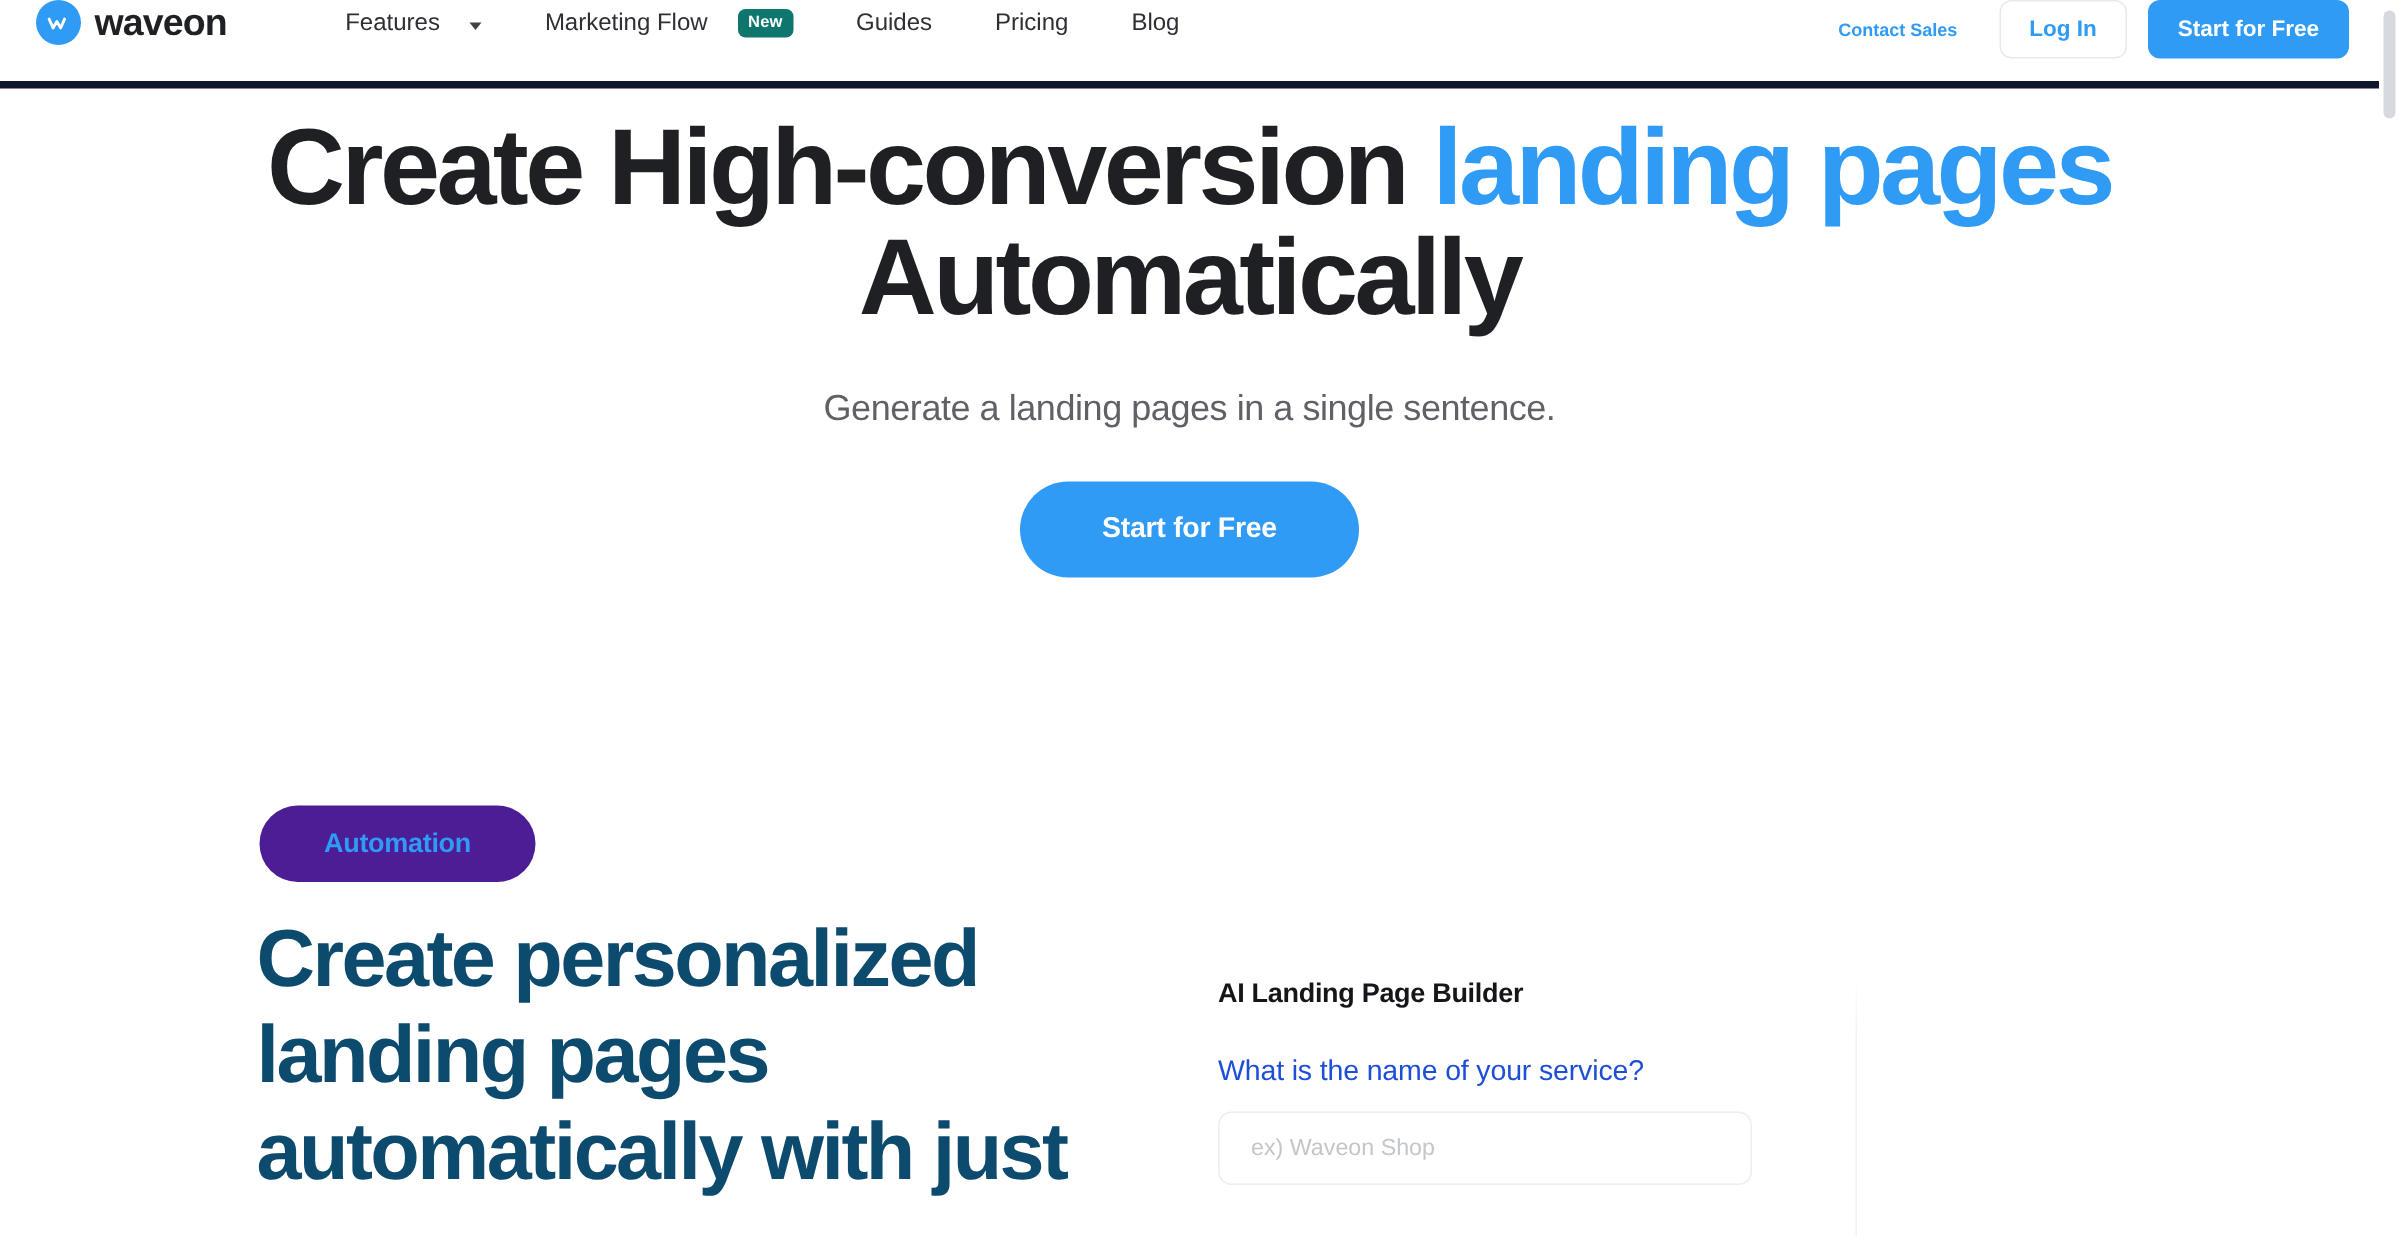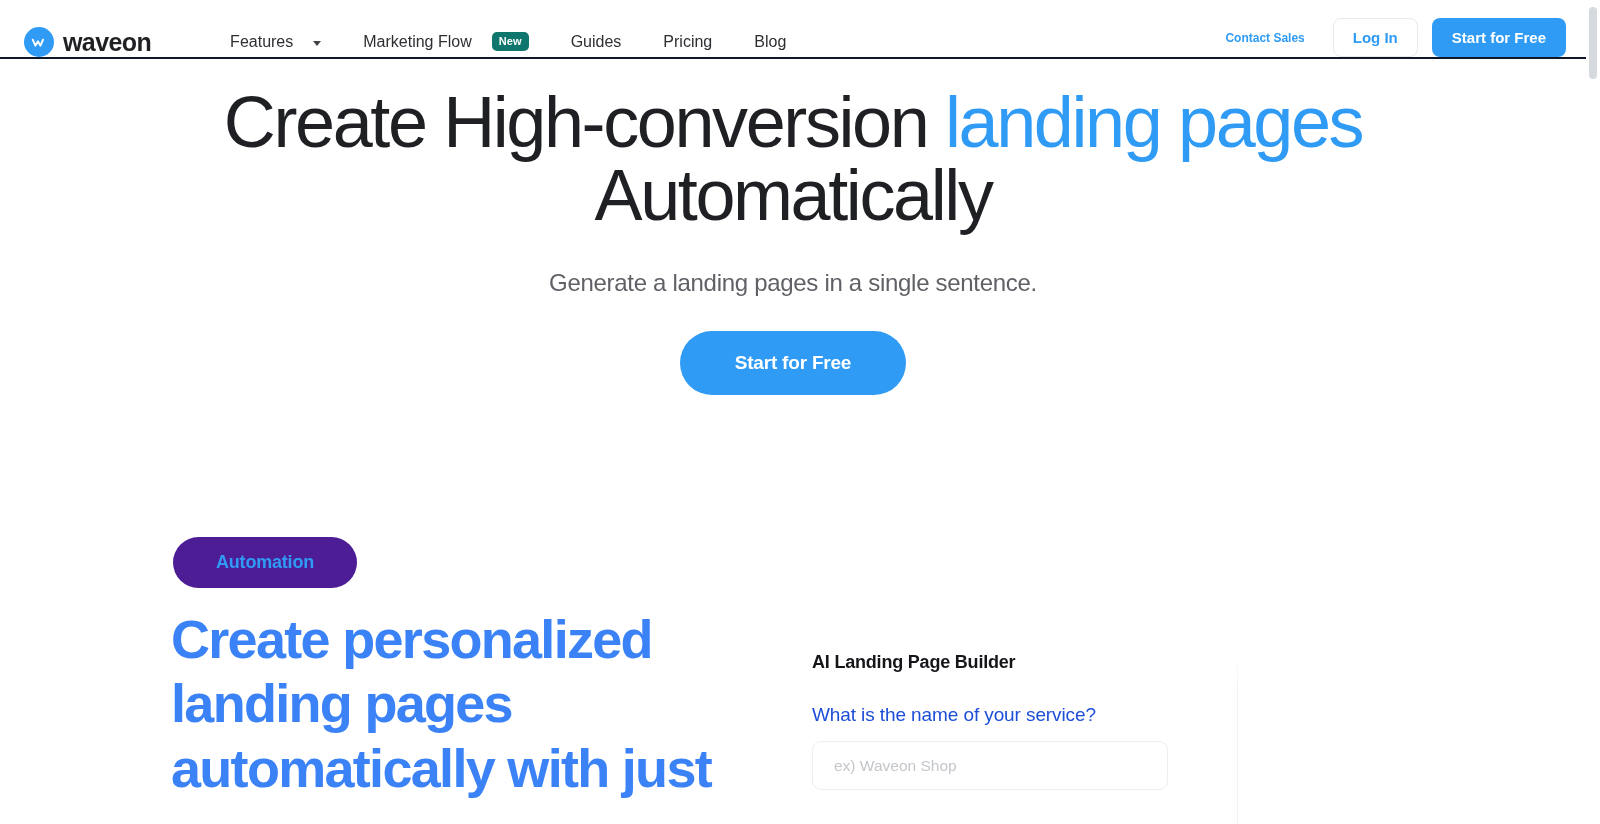--- a/index.html
+++ b/index.html
@@ -25,23 +25,23 @@
     overflow: hidden;
   }
 
   
   .header {
     position: absolute;
     top: 0; left: 0;
     width: 1586px;
     height: 59px;
     background: #ffffff;
-    border-bottom: 2px solid #0f172a;
-    display: flex;
-    align-items: flex-end;
+    border-bottom: 5px solid #0f172a;
+    display: flex;
+    align-items: flex-start;
     z-index: 20;
   }
 
   .brand {
     display: flex;
     align-items: center;
     gap: 9px;
     margin-left: 24px;
     cursor: pointer;
   }
@@ -144,24 +144,24 @@
   }
 
   
   .hero {
     position: absolute;
     top: 59px; left: 0;
     width: 1586px;
     text-align: center;
   }
   .hero-title {
-    margin-top: 27px;
+    margin-top: 17px;
     font-size: 72px;
     line-height: 1.02;
-    font-weight: 400;
+    font-weight: 700;
     letter-spacing: -2.4px;
     color: #1f2023;
   }
   .hero-title .accent { color: #2f9bf5; }
 
   .hero-sub {
     margin-top: 33px;
     font-size: 24px;
     line-height: 1.42;
     color: #5f6166;
@@ -207,21 +207,21 @@
 
   .section2-title {
     position: absolute;
     top: 82px;
     left: 171px;
     width: 640px;
     font-size: 54px;
     line-height: 1.19;
     font-weight: 800;
     letter-spacing: -1.7px;
-    color: #3b82f6;
+    color: #0c4a6e;
   }
 
   
   .panel {
     position: absolute;
     top: 127px;
     left: 812px;
     width: 395px;
   }
   .panel-divider {

